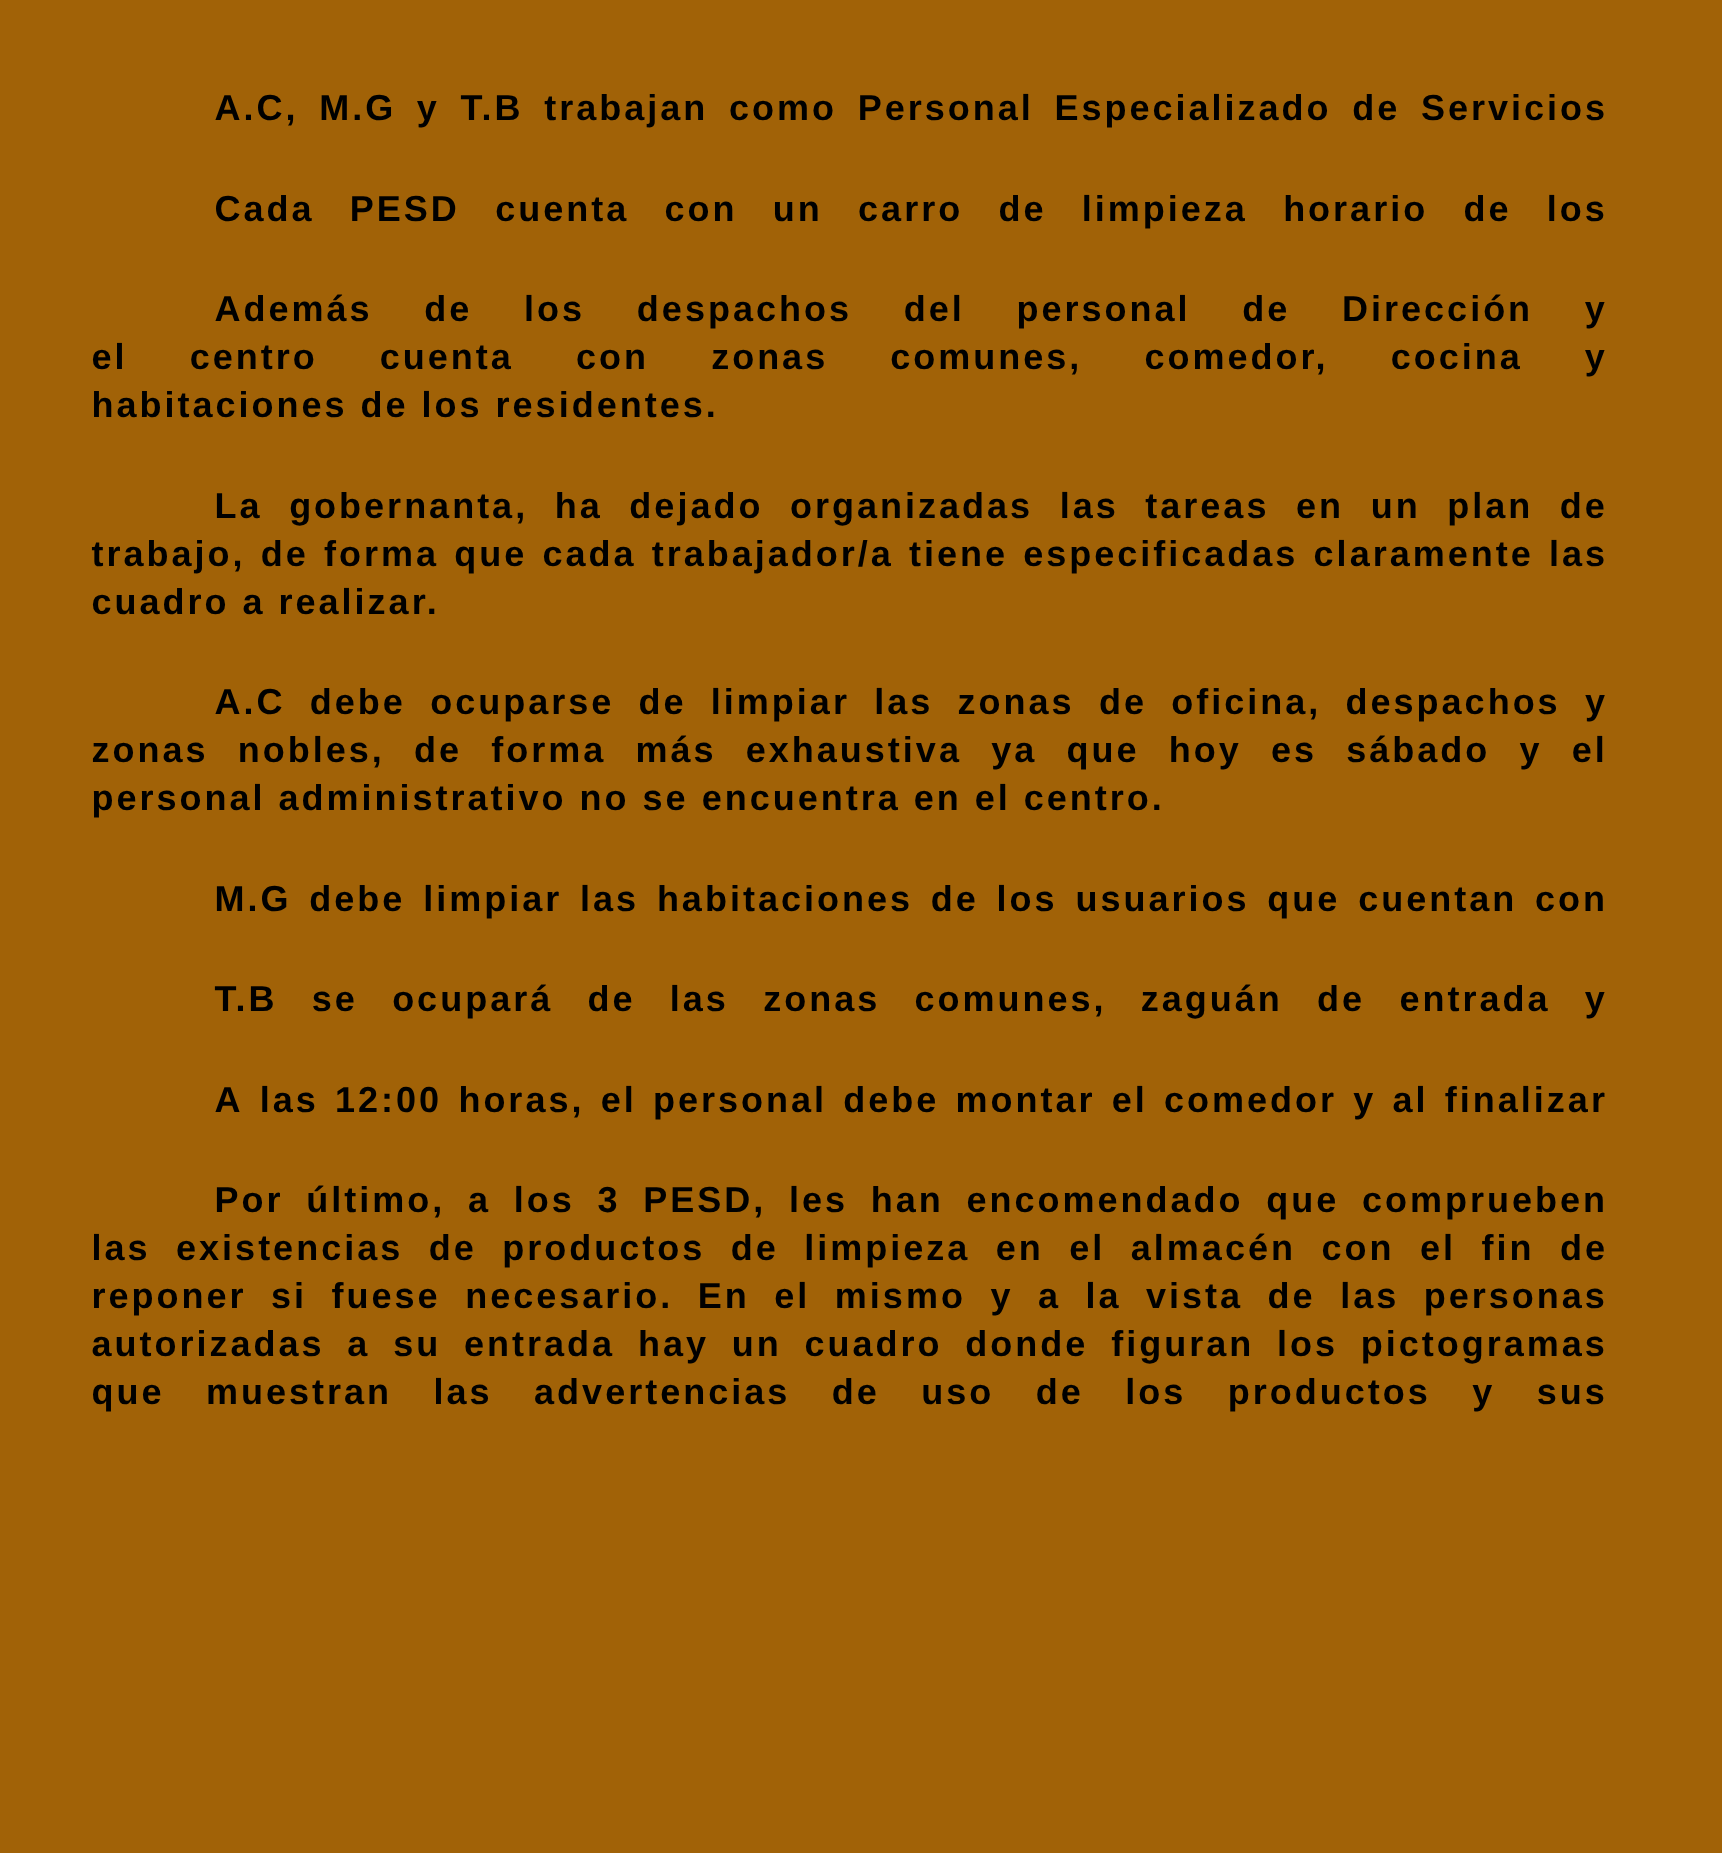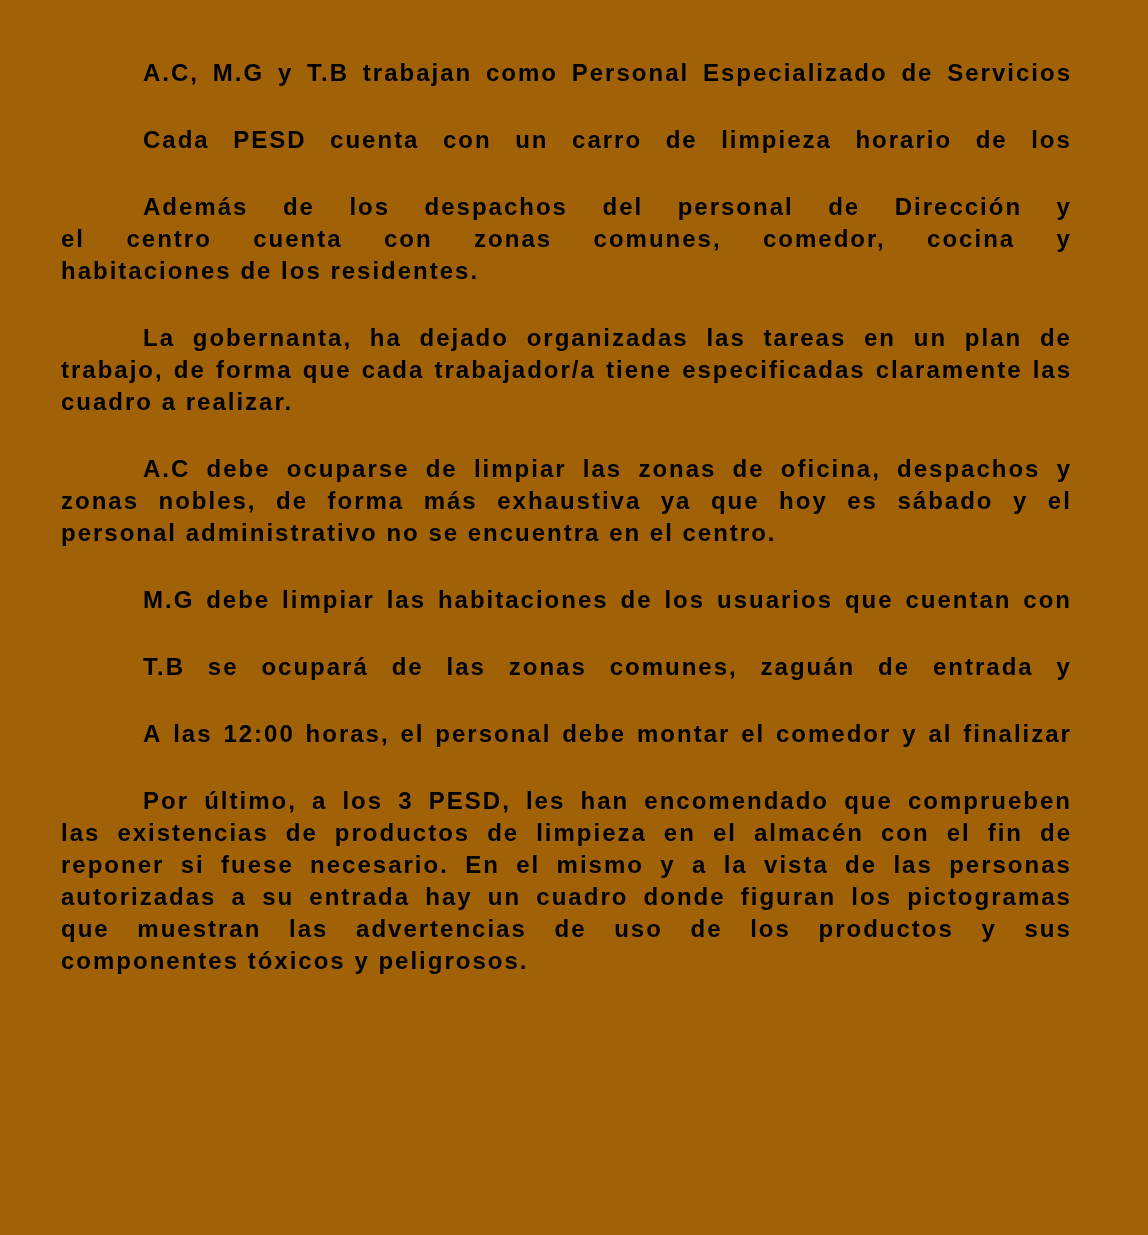--- a/index.html
+++ b/index.html
@@ -273,16 +273,15 @@
           <span>las</span>
           <span>advertencias</span>
           <span>de</span>
           <span>uso</span>
           <span>de</span>
           <span>los</span>
           <span>productos</span>
           <span>y</span>
           <span>sus</span>
         </div>
-        <div class="line">componentes tóxicos y peligrosos.</div>
       </div>
     </div>
 </div>
 
 </body></html>

